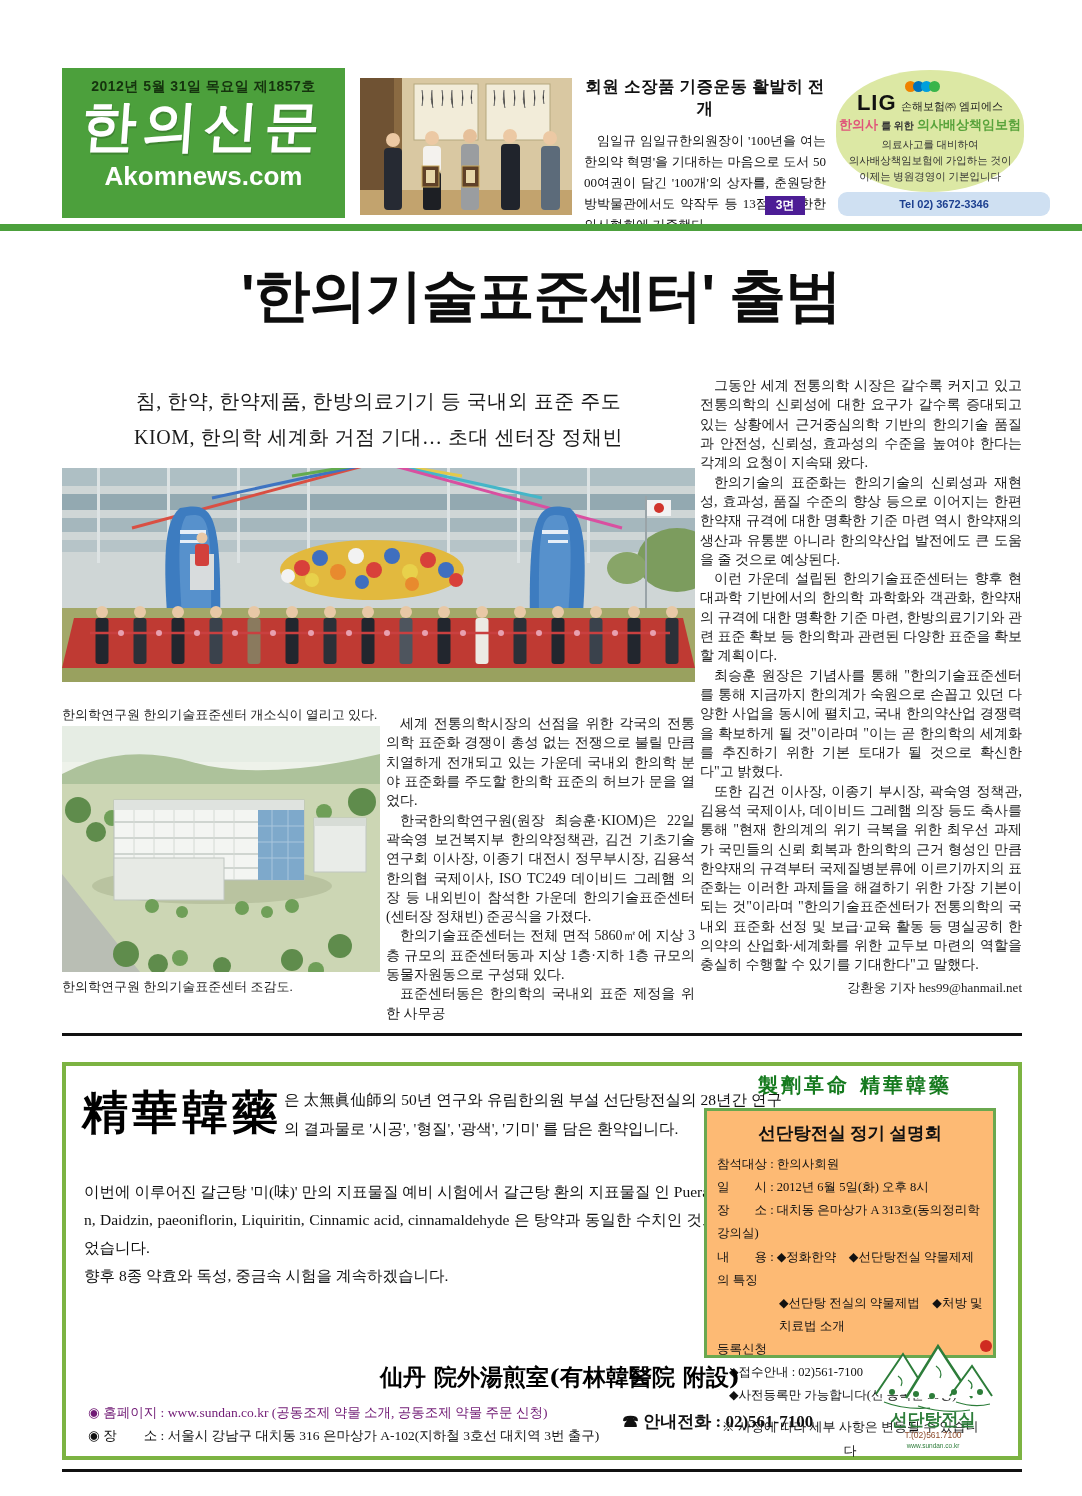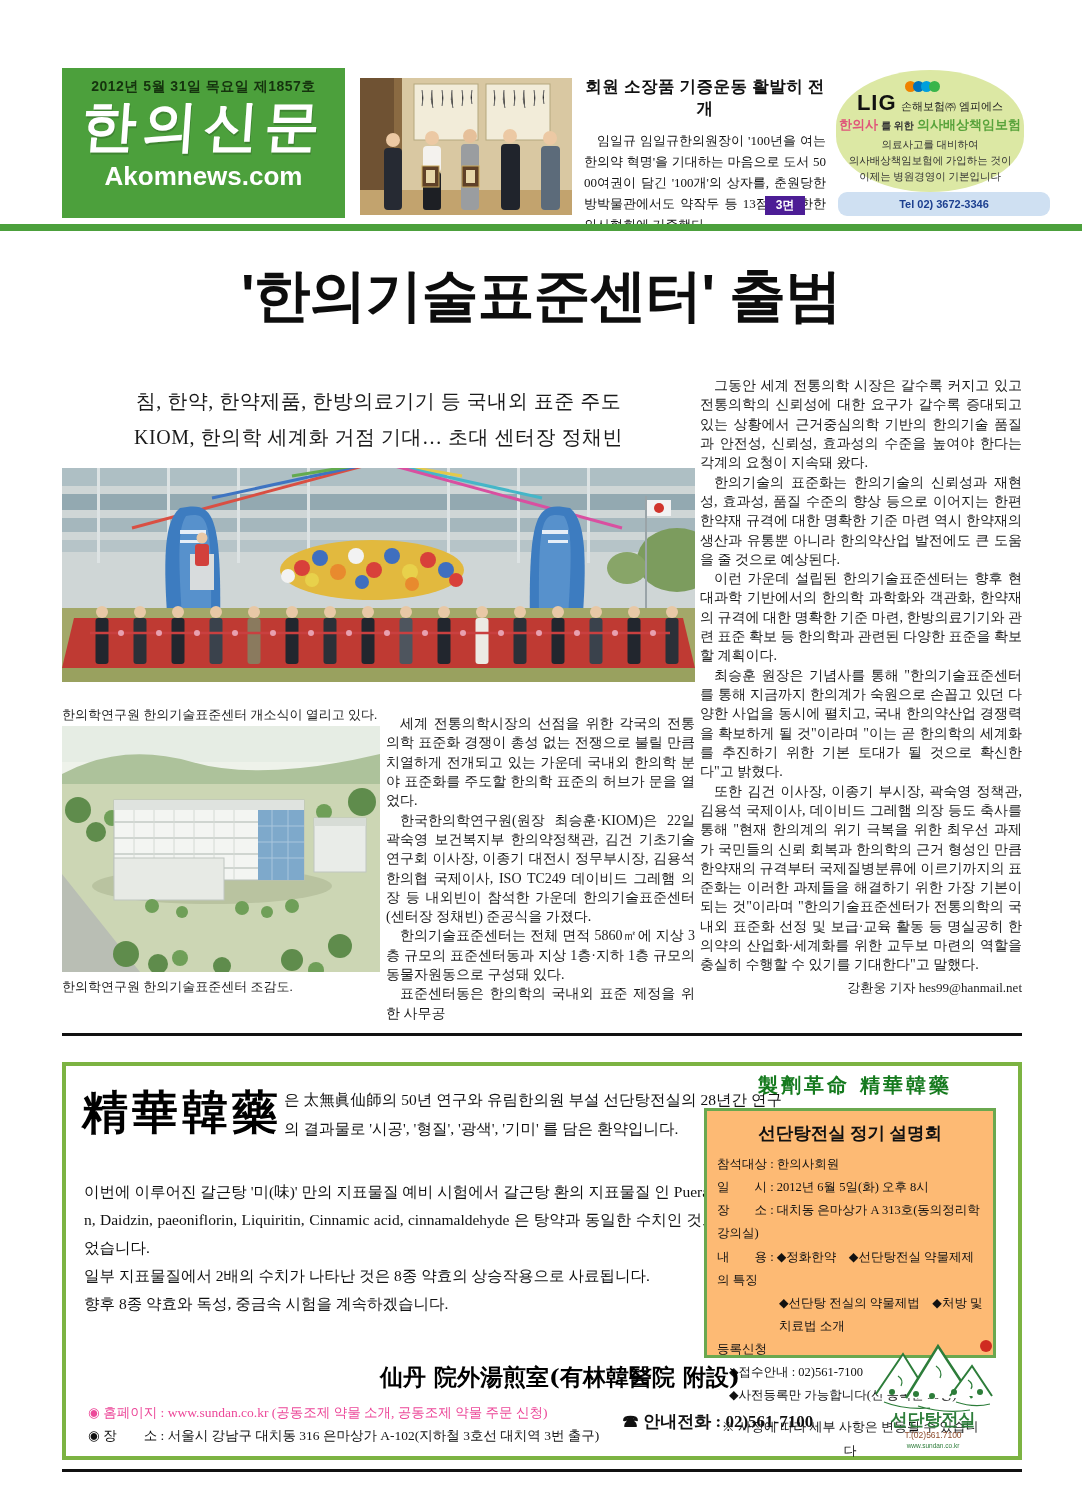--- a/index.html
+++ b/index.html
@@ -75,21 +75,21 @@
              font-weight:900;color:#157a1e;letter-spacing:3px;
              font-family:"DejaVu Serif","Liberation Serif",serif;}
   .seminar{position:absolute;left:638px;top:42px;width:292px;height:250px;border:3px solid #6aa84f;
            box-sizing:border-box;background:#fdba74;}
   .seminar .stitle{margin:10px 0 8px 0;text-align:center;font-size:17.5px;font-weight:bold;color:#111;}
   .seminar .sline{margin:0 10px;font-size:12.5px;line-height:1.85;color:#111;}
   .seminar .ind1{margin-left:72px;} .seminar .ind2{margin-left:22px;}
   .seminar .note{margin-top:8px;text-align:center;font-size:13px;}
   .ad .org{position:absolute;left:150px;top:296px;width:688px;text-align:center;font-size:23px;font-weight:bold;
            font-family:"DejaVu Serif","Liberation Serif",serif;color:#000;}
-  .ad .fweb{position:absolute;left:22px;top:338px;font-size:13.5px;color:#ec4899;}
+  .ad .fweb{position:absolute;left:22px;top:338px;font-size:13.5px;color:#701a75;}
   .ad .faddr{position:absolute;left:22px;top:361px;font-size:13.5px;color:#111;}
   .ad .ftel{position:absolute;left:556px;top:344px;font-size:17px;font-weight:bold;color:#111;}
   .sundanlogo{position:absolute;left:792px;top:264px;width:150px;height:124px;}
   .sundanlogo svg{display:block;width:100%;height:100%;}
 </style>
 </head>
 <body>
 
 <div class="page">
 
@@ -350,21 +350,20 @@
     <div class="byline">강환웅 기자  hes99@hanmail.net</div>
   </div>
 
   <div class="abs blackrule1"></div>
 
   <div class="abs ad">
     <div class="hanja">精華韓藥</div>
     <div class="intro">은 太無眞仙師의 50년 연구와 유림한의원 부설 선단탕전실의 28년간 연구의 결과물로 '시공', '형질', '광색', '기미' 를 담은 환약입니다.</div>
     <div class="p1">이번에 이루어진 갈근탕 '미(味)' 만의 지표물질 예비 시험에서 갈근탕 환의 지표물질 인 Puerarin, Albiflirin, Daidzin, paeoniflorin, Liquiritin, Cinnamic acid, cinnamaldehyde 은 탕약과 동일한 수치인 것으로 확인되었습니다.</div>
     <div class="p2">
-      <div>일부 지표물질에서 2배의 수치가 나타난 것은 8종 약효의 상승작용으로 사료됩니다.</div>
       <div>향후 8종 약효와 독성, 중금속 시험을 계속하겠습니다.</div>
     </div>
     <div class="rhead">製劑革命  精華韓藥</div>
     <div class="seminar">
       <div class="stitle">선단탕전실 정기 설명회</div>
       <div class="sline">참석대상 : 한의사회원</div>
       <div class="sline">일　　시 : 2012년 6월 5일(화) 오후 8시</div>
       <div class="sline">장　　소 : 대치동 은마상가  A 313호(동의정리학 강의실)</div>
       <div class="sline">내　　용 : ◆정화한약　◆선단탕전실 약물제제의 특징</div>
       <div class="sline ind1">◆선단탕 전실의 약물제법　◆처방 및 치료법 소개</div>

